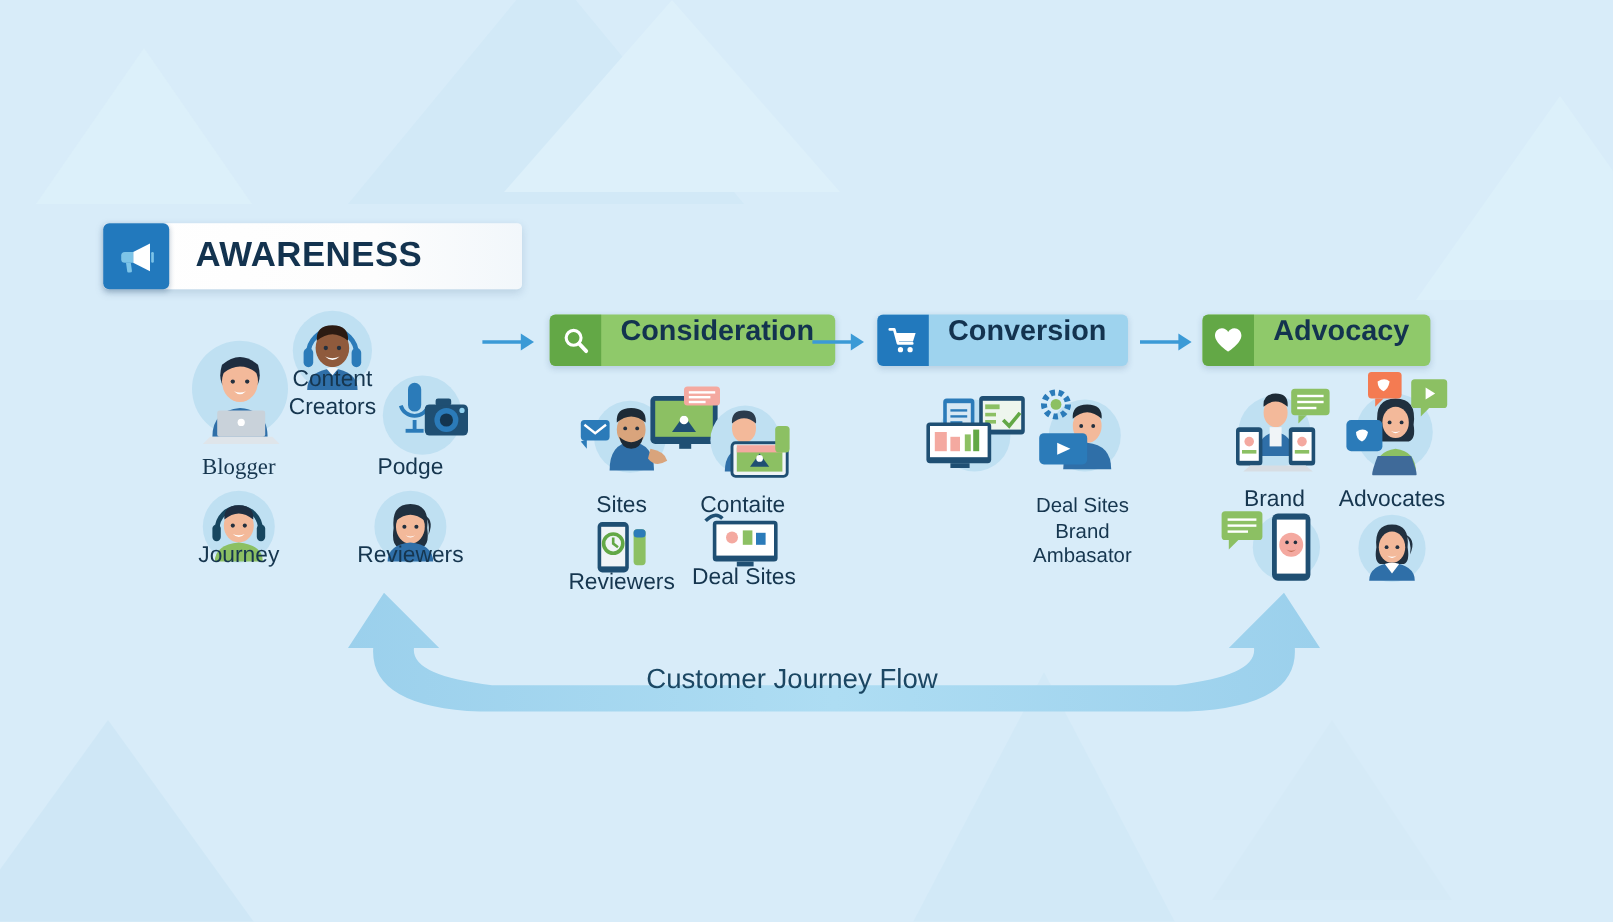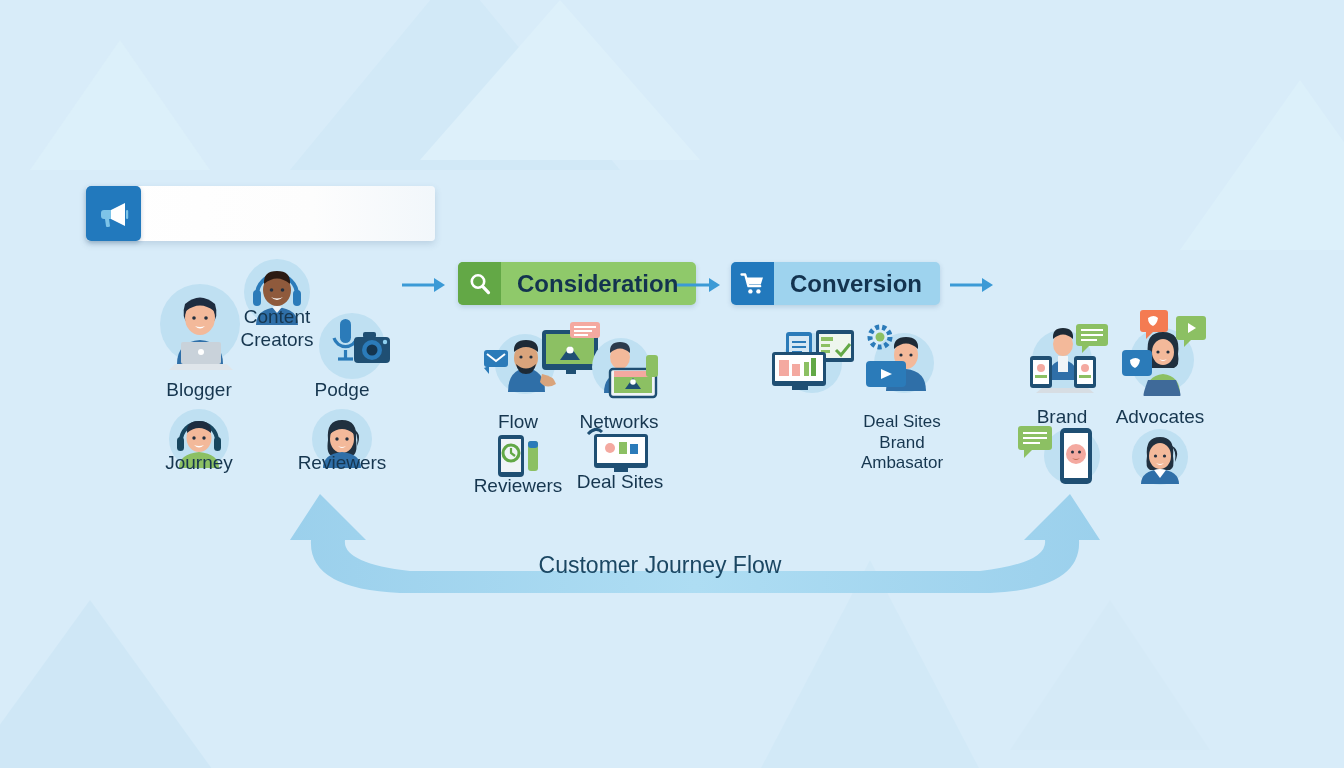--- a/index.html
+++ b/index.html
@@ -29,21 +29,21 @@
     box-shadow:0 2px 4px rgba(20,60,100,.25);
   }
   .awareness-label{
     font-size:29px;font-weight:bold;color:#13334f;letter-spacing:.4px;
     margin-left:22px;
   }
 
   
   .stage-pill{
     position:absolute;height:43px;border-radius:5px;
-    display:flex;align-items:center;overflow:hidden;
+    display:flex;align-items:flex-start;overflow:hidden;
     box-shadow:0 2px 5px rgba(40,80,120,.18);
   }
   .pill-icon{
     width:43px;height:43px;flex:0 0 43px;
     display:flex;align-items:center;justify-content:center;
   }
   .pill-label{
     font-size:24px;font-weight:bold;color:#13334f;
     margin-left:16px;margin-right:18px;white-space:nowrap;
   }
@@ -88,20 +88,21 @@
 
   <div class="awareness-card">
     <div class="awareness-badge">
       <svg width="30" height="26" viewBox="0 0 30 26">
         <path d="M26 2 L12 9 L12 18 L26 25 Z" fill="#ffffff"></path>
         <path d="M12 9 L5 9 Q2 9 2 12 L2 15 Q2 18 5 18 L12 18 Z" fill="#7dc4e8"></path>
         <path d="M6 18 L10 18 L11 25 Q11 26 9 26 L8 26 Q7 26 7 25 Z" fill="#7dc4e8"></path>
         <rect x="27" y="9" width="2.2" height="9" rx="1.1" fill="#7dc4e8"></rect>
       </svg>
     </div>
+    <div class="awareness-label">AWARENESS</div>
   </div>
 
   <div class="stage-pill pill-green" style="left:458px;top:262px;">
     <div class="pill-icon">
       <svg width="24" height="24" viewBox="0 0 24 24">
         <circle cx="10" cy="9.5" r="6.2" fill="none" stroke="#ffffff" stroke-width="2.6"></circle>
         <line x1="14.6" y1="14.4" x2="20.5" y2="20.6" stroke="#ffffff" stroke-width="3.2" stroke-linecap="round"></line>
       </svg>
     </div>
     <div class="pill-label">Consideration</div>
@@ -112,20 +113,28 @@
       <svg width="26" height="24" viewBox="0 0 26 24">
         <path d="M1.5 2.5 H5.2 L8.4 14.2 H20.2" fill="none" stroke="#ffffff" stroke-width="2.3" stroke-linecap="round" stroke-linejoin="round"></path>
         <path d="M6.6 5.6 H23 L20.8 12.6 H8.5 Z" fill="#ffffff"></path>
         <circle cx="10.4" cy="19.4" r="2.2" fill="#ffffff"></circle>
         <circle cx="18.4" cy="19.4" r="2.2" fill="#ffffff"></circle>
       </svg>
     </div>
     <div class="pill-label">Conversion</div>
   </div>
 
+  <div class="stage-pill pill-green" style="left:1002px;top:262px;">
+    <div class="pill-icon">
+      <svg width="25" height="23" viewBox="0 0 25 23">
+        <path d="M12.5 21 C12.5 21 1.5 14 1.5 7.6 C1.5 3.9 4.3 1.5 7.3 1.5 C9.7 1.5 11.6 3 12.5 4.6 C13.4 3 15.3 1.5 17.7 1.5 C20.7 1.5 23.5 3.9 23.5 7.6 C23.5 14 12.5 21 12.5 21 Z" fill="#ffffff"></path>
+      </svg>
+    </div>
+    <div class="pill-label">Advocacy</div>
+  </div>
 
   <div class="connector" style="left:400px;top:274px;">
     <svg width="48" height="22" viewBox="0 0 48 22">
       <line x1="2" y1="11" x2="36" y2="11" stroke="#3b9ad6" stroke-width="3"></line>
       <path d="M34 4 L45 11 L34 18 Z" fill="#3b9ad6"></path>
     </svg>
   </div>
   <div class="connector" style="left:675px;top:274px;">
     <svg width="48" height="22" viewBox="0 0 48 22">
       <line x1="2" y1="11" x2="36" y2="11" stroke="#3b9ad6" stroke-width="3"></line>
@@ -147,21 +156,21 @@
       <path d="M31 31 q14 -11 28 0 q1 -12 -14 -12 q-15 0 -14 12 Z" fill="#1e2d40"></path>
       <circle cx="39" cy="38" r="1.8" fill="#23303f"></circle>
       <circle cx="51" cy="38" r="1.8" fill="#23303f"></circle>
       <path d="M40 46 q5 5 10 0 q-5 2 -10 0 Z" fill="#ffffff"></path>
       <path d="M22 84 q0 -22 23 -24 q23 2 23 24 Z" fill="#2f6fa8"></path>
       <rect x="26" y="62" width="40" height="22" rx="2" fill="#c9d2da"></rect>
       <path d="M20 84 L72 84 L78 90 L14 90 Z" fill="#dfe5ea"></path>
       <circle cx="46" cy="72" r="3" fill="#ffffff"></circle>
     </svg>
   </div>
-  <div class="node-label" style="left:199px;top:378px;">Blogger</div>
+  <div class="node-label" style="left:199px;top:378px;font-family:Liberation Serif, serif;">Blogger</div>
 
   <div class="art" style="left:242px;top:257px;">
     <svg width="70" height="70" viewBox="0 0 70 70">
       <circle cx="35" cy="35" r="33" fill="#bfe0f2"></circle>
       <path d="M15 38 a20 20 0 0 1 40 0" fill="none" stroke="#2b7bb9" stroke-width="4"></path>
       <rect x="11" y="33" width="8" height="16" rx="4" fill="#2b7bb9"></rect>
       <rect x="51" y="33" width="8" height="16" rx="4" fill="#2b7bb9"></rect>
       <ellipse cx="35" cy="33" rx="14" ry="16" fill="#8f5a3c"></ellipse>
       <path d="M22 27 q13 -11 26 0 q1 -13 -13 -13 q-14 0 -13 13 Z" fill="#2b1a12"></path>
       <circle cx="29.5" cy="33" r="1.8" fill="#23303f"></circle>
@@ -256,22 +265,22 @@
       <path d="M22 16 q10 -9 20 0 q1 -11 -10 -11 q-11 0 -10 11 Z" fill="#2b3b4c"></path>
       <path d="M16 56 q0 -18 16 -20 q16 2 16 20 Z" fill="#2f6fa8"></path>
       <rect x="22" y="32" width="46" height="28" rx="3" fill="#f0f4f7" stroke="#1f4f73" stroke-width="2.4"></rect>
       <rect x="26" y="36" width="38" height="20" fill="#8cc063"></rect>
       <path d="M37 52 l8 -11 l8 11 Z" fill="#1f4f73"></path>
       <circle cx="45" cy="45" r="2.8" fill="#ffffff"></circle>
       <rect x="26" y="34" width="38" height="6" fill="#f4a9a0"></rect>
       <rect x="58" y="18" width="12" height="22" rx="3" fill="#8cc063"></rect>
     </svg>
   </div>
-  <div class="node-label" style="left:518px;top:410px;">Flow</div>
-  <div class="node-label" style="left:619px;top:410px;">Networks</div>
+  <div class="node-label" style="left:518px;top:410px;">Sites</div>
+  <div class="node-label" style="left:619px;top:410px;">Contaite</div>
 
   <div class="art" style="left:492px;top:435px;">
     <svg width="56" height="42" viewBox="0 0 56 42">
       <rect x="6" y="0" width="26" height="42" rx="4" fill="#1f4f73"></rect>
       <rect x="9" y="4" width="20" height="33" fill="#f0f4f7"></rect>
       <circle cx="19" cy="18" r="8" fill="none" stroke="#63a846" stroke-width="3"></circle>
       <path d="M19 13 l0 5 l4 3" fill="none" stroke="#63a846" stroke-width="2.2"></path>
       <rect x="36" y="6" width="10" height="30" rx="3" fill="#8cc063"></rect>
       <rect x="36" y="6" width="10" height="7" rx="3" fill="#2b7bb9"></rect>
     </svg>

